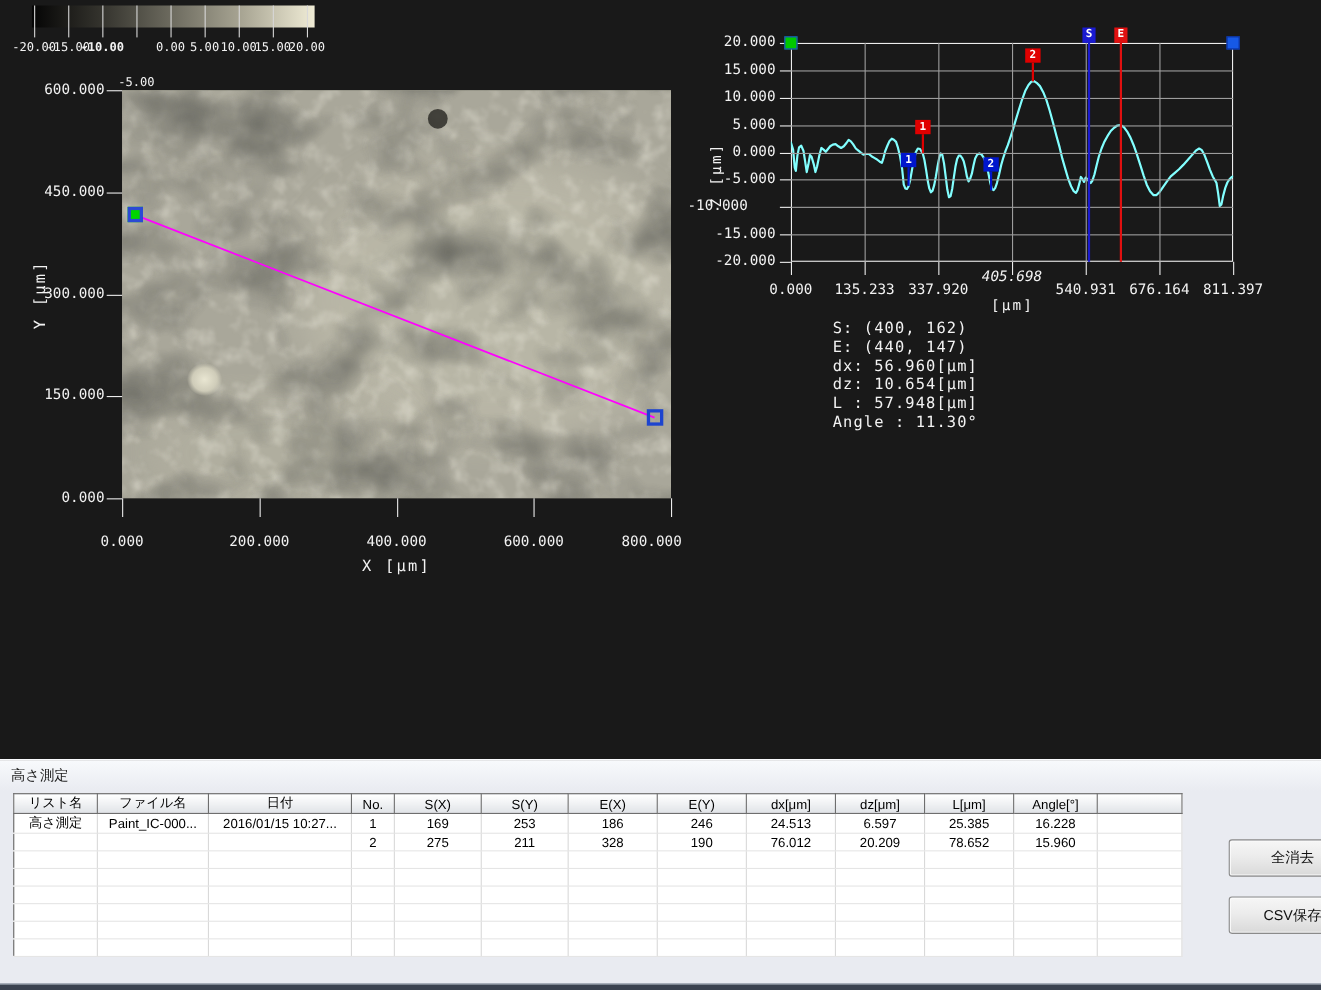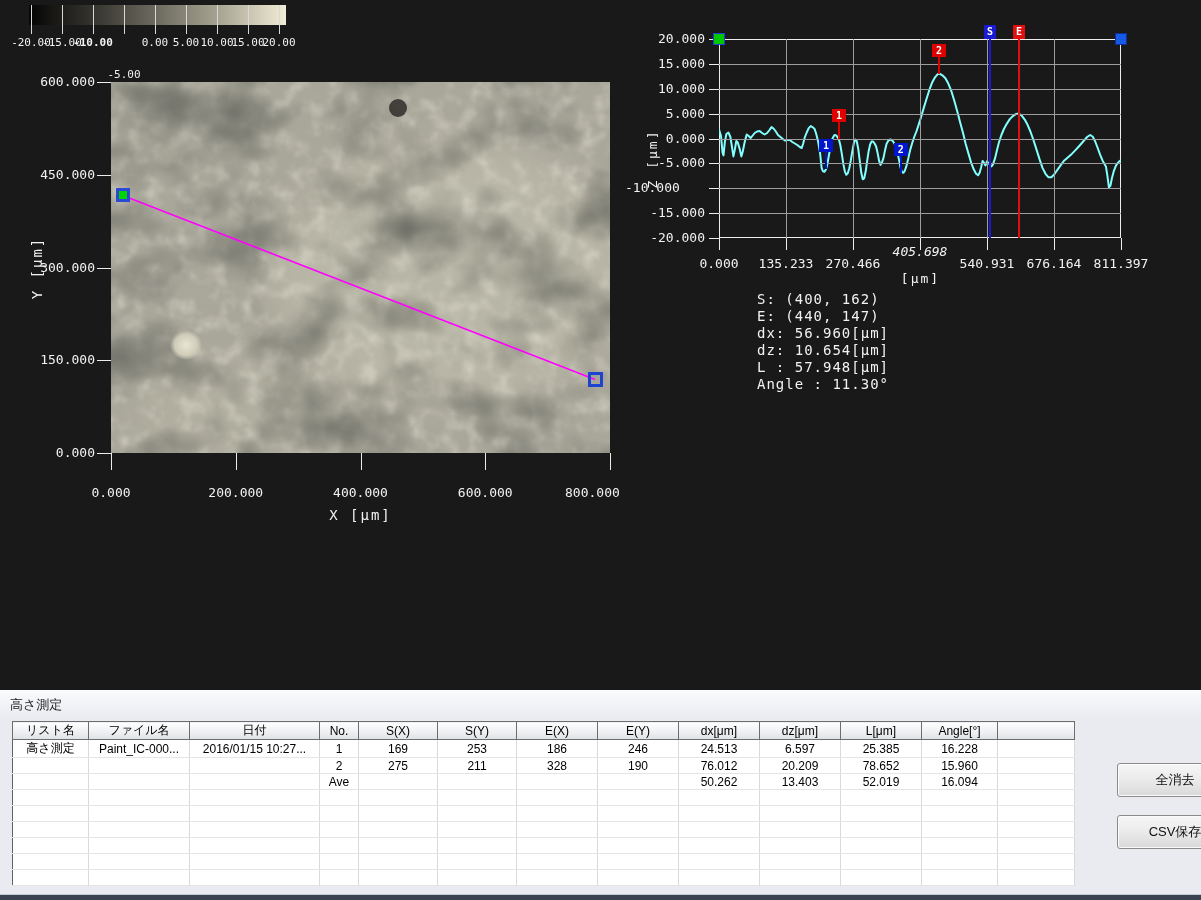--- a/index.html
+++ b/index.html
@@ -153,35 +153,20 @@
             <td></td>
             <td>2</td>
             <td>275</td>
             <td>211</td>
             <td>328</td>
             <td>190</td>
             <td>76.012</td>
             <td>20.209</td>
             <td>78.652</td>
             <td>15.960</td>
-            <td></td>
-          </tr>
-          <tr>
-            <td></td>
-            <td></td>
-            <td></td>
-            <td>Ave</td>
-            <td></td>
-            <td></td>
-            <td></td>
-            <td></td>
-            <td>50.262</td>
-            <td>13.403</td>
-            <td>52.019</td>
-            <td>16.094</td>
             <td></td>
           </tr>
           <tr>
             <td></td>
             <td></td>
             <td></td>
             <td></td>
             <td></td>
             <td></td>
             <td></td>
@@ -340,21 +325,21 @@
     <div class="abs mono tick-label" style="left: 625px; top: 180.25px; width: 80px; ">-10.000</div>
     <div class="abs" style="left: 709px; top: 213.125px; width: 10px; height: 1px; background: rgb(237, 237, 237);"></div>
     <div class="abs mono tick-label" style="left: 625px; top: 205.125px; width: 80px; text-align: right;">-15.000</div>
     <div class="abs" style="left: 709px; top: 238px; width: 10px; height: 1px; background: rgb(237, 237, 237);"></div>
     <div class="abs mono tick-label" style="left: 625px; top: 230px; width: 80px; text-align: right;">-20.000</div>
     <div class="abs" style="left: 719px; top: 238px; width: 1px; height: 12px; background: rgb(237, 237, 237);"></div>
     <div class="abs mono tick-label" style="left: 674px; top: 256px; width: 90px; text-align: center;">0.000</div>
     <div class="abs" style="left: 786px; top: 238px; width: 1px; height: 12px; background: rgb(237, 237, 237);"></div>
     <div class="abs mono tick-label" style="left: 741px; top: 256px; width: 90px; text-align: center;">135.233</div>
     <div class="abs" style="left: 853px; top: 238px; width: 1px; height: 12px; background: rgb(237, 237, 237);"></div>
-    <div class="abs mono tick-label" style="left: 808px; top: 256px; width: 90px; text-align: center;">270.466</div>
+    <div class="abs mono tick-label" style="left: 808px; top: 256px; width: 90px; text-align: center;">337.920</div>
     <div class="abs" style="left: 920px; top: 238px; width: 1px; height: 12px; background: rgb(237, 237, 237);"></div>
     <div class="abs mono tick-label" style="left: 875px; top: 244px; width: 90px; text-align: center; font-style: italic;">405.698</div>
     <div class="abs" style="left: 987px; top: 238px; width: 1px; height: 12px; background: rgb(237, 237, 237);"></div>
     <div class="abs mono tick-label" style="left: 942px; top: 256px; width: 90px; text-align: center;">540.931</div>
     <div class="abs" style="left: 1054px; top: 238px; width: 1px; height: 12px; background: rgb(237, 237, 237);"></div>
     <div class="abs mono tick-label" style="left: 1009px; top: 256px; width: 90px; text-align: center;">676.164</div>
     <div class="abs" style="left: 1121px; top: 238px; width: 1px; height: 12px; background: rgb(237, 237, 237);"></div>
     <div class="abs mono tick-label" style="left: 1076px; top: 256px; width: 90px; text-align: center;">811.397</div>
     <div class="abs" style="left: 989.007px; top: 39px; width: 2px; height: 199px; background: rgb(26, 26, 208);"></div>
     <div class="abs flag-box" style="left: 984.007px; top: 25px; width: 12px; height: 14px; background: rgb(26, 26, 208);">S</div>

